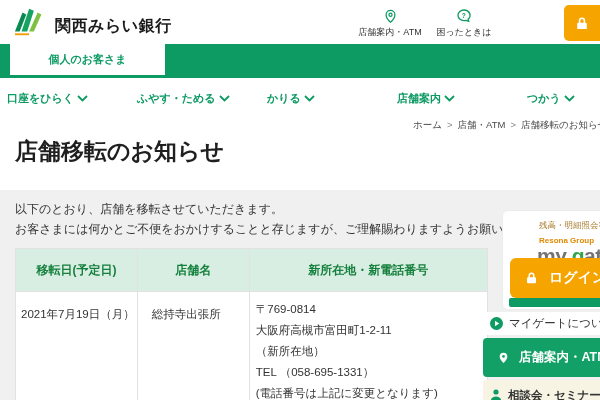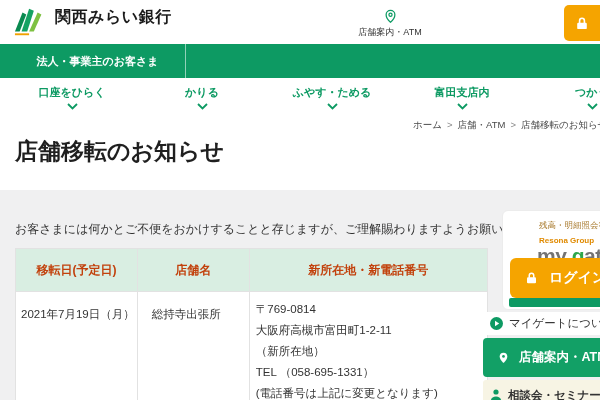--- a/index.html
+++ b/index.html
@@ -2,55 +2,55 @@
 <html><head>
 <meta charset="utf-8">
 <style>
   html,body{margin:0;padding:0;background:#888;}
   .viewport{
     position:relative;width:600px;height:400px;overflow:hidden;background:#fff;
     font-family:"Liberation Sans","DejaVu Sans",sans-serif;color:#222;
   }
   
   .topbar{position:absolute;top:0;left:0;width:600px;height:44px;background:#fff;}
-  .logo{position:absolute;left:14px;top:7px;display:flex;align-items:flex-start;gap:7px;cursor:pointer;}
+  .logo{position:absolute;left:14px;top:7px;display:flex;align-items:flex-end;gap:7px;cursor:pointer;}
   .bank-name{font-size:16px;font-weight:bold;color:#1b1b1b;letter-spacing:.5px;}
   .utilities{position:absolute;left:352px;top:5px;display:flex;}
   .util{display:flex;flex-direction:column;align-items:center;justify-content:flex-start;gap:2px;
         font-size:9px;color:#333;padding-top:3px;cursor:pointer;}
   .util-pin{width:76px}.util-help{width:72px}.util-search{width:64px}
   .login-mini{position:absolute;right:-12px;top:5px;width:48px;height:36px;border:none;
         background:#f5a400;border-radius:5px;display:flex;align-items:center;justify-content:flex-start;
         padding-left:10px;cursor:pointer;}
   
   .mainnav{position:absolute;top:44px;left:0;width:600px;height:34px;background:#0d9a63;display:flex;}
   .sliver{width:10px;}
   .tab{display:flex;align-items:center;justify-content:center;font-size:11px;font-weight:bold;
        color:#fff;cursor:pointer;}
   .tab-1{width:155px;background:#fff;color:#0d9a63;height:31px;}
   .tab-2{width:175px;border-right:1px solid rgba(255,255,255,.55);}
   .tab-3{width:165px;border-right:1px solid rgba(255,255,255,.55);}
   .tab-4{flex:1;}
   
   .subnav{position:absolute;top:78px;left:7px;width:650px;height:34px;display:flex;background:#fff;}
-  .subitem{width:130px;display:flex;flex-direction:column;align-items:center;gap:3px;padding-top:7px;
+  .subitem{width:130px;display:flex;align-items:center;gap:3px;padding-top:7px;
        color:#0d9a63;font-size:11px;font-weight:bold;cursor:pointer;}
   
   .breadcrumb{position:absolute;top:119px;left:413px;font-size:9.5px;color:#4a4a4a;white-space:nowrap;}
   .breadcrumb .sep{margin:0 5px;color:#888;}
   .breadcrumb a{color:#4a4a4a;text-decoration:none;cursor:pointer;}
   .page-title{position:absolute;top:136px;left:15px;margin:0;font-size:23px;font-weight:bold;color:#1f1f1f;}
   
   .content{position:absolute;top:190px;left:0;width:600px;height:210px;background:#f0f0f1;}
   .intro{position:absolute;left:15px;margin:0;font-size:12px;color:#333;white-space:nowrap;}
   .intro-1{top:11px;} .intro-2{top:31px;}
   
   .movetable{position:absolute;left:15px;top:58px;border-collapse:collapse;table-layout:fixed;}
   .movetable th{background:#d9eee2;border:1px solid #e2e2e2;height:42px;font-size:12px;
-       font-weight:bold;color:#c2410c;text-align:center;padding:0;}
+       font-weight:bold;color:#15803d;text-align:center;padding:0;}
   .movetable td{background:#fff;border:1px solid #e2e2e2;vertical-align:top;font-size:11.5px;color:#333;}
   .col-date{width:115px}.col-branch{width:112px}.col-addr{width:238px}
   .td-date{padding:15px 2px 0 5px;white-space:nowrap;}
   .td-branch{padding:15px 0 0 14px;}
   .td-addr{padding:7px 0 0 6px;}
   .addr-line{line-height:21px;white-space:nowrap;}
   
   .mygate-card{position:absolute;left:502px;top:20px;width:150px;height:100px;background:#fff;
        border:1px solid #ececec;border-radius:6px;box-sizing:border-box;}
   .mg-tagline{margin:9px 0 0 36px;font-size:8.5px;color:#a97b2f;white-space:nowrap;}
@@ -86,77 +86,85 @@
     </div>
 
     <div class="utilities">
       <div class="util util-pin">
         <svg width="15" height="16" viewBox="0 0 24 24" fill="none" stroke="#0d9a63" stroke-width="2">
           <path d="M12 22s-7-6-7-12a7 7 0 0 1 14 0c0 6-7 12-7 12z"></path>
             <circle cx="12" cy="10" r="2.5"></circle>
         </svg>
         <span>店舗案内・ATM</span>
       </div>
+      <div class="util util-help">
+        <svg width="16" height="16" viewBox="0 0 24 24">
+          <path d="M12 3a9 8 0 1 0 0 16c1 0 2-.1 2.9-.4L19 20l-.8-3.2A9 8 0 0 0 12 3z" fill="none" stroke="#0d9a63" stroke-width="2"></path>
+          <text x="11.5" y="14.5" font-size="10" text-anchor="middle" fill="#0d9a63" font-weight="bold">?</text>
+        </svg>
+        <span>困ったときは</span>
+      </div>
     </div>
 
     <button class="login-mini">
       <svg width="16" height="17" viewBox="0 0 20 20">
         <rect x="4" y="9" width="12" height="8" rx="1.5" fill="#fff"></rect>
         <path d="M7 9.5V6.5a3 3 0 0 1 6 0v3" stroke="#fff" stroke-width="2" fill="none"></path>
       </svg>
     </button>
   </header>
 
   <nav class="mainnav">
     <div class="sliver"></div>
-    <div class="tab tab-2">
-      <span>法人・事業主のお客さま</span>
+    <div class="tab tab-1">
+      <span>個人のお客さま</span>
     </div>
   </nav>
 
   <nav class="subnav">
     <div class="subitem">
       <span>口座をひらく</span>
       <svg width="11" height="7" viewBox="0 0 11 7" fill="none" stroke="#0d9a63" stroke-width="1.8">
           <polyline points="1,1 5.5,5.5 10,1"></polyline>
         </svg>
     </div>
     <div class="subitem">
+      <span>ふやす・ためる</span>
+      <svg width="11" height="7" viewBox="0 0 11 7" fill="none" stroke="#0d9a63" stroke-width="1.8">
+          <polyline points="1,1 5.5,5.5 10,1"></polyline>
+        </svg>
+    </div>
+    <div class="subitem">
       <span>かりる</span>
       <svg width="11" height="7" viewBox="0 0 11 7" fill="none" stroke="#0d9a63" stroke-width="1.8">
           <polyline points="1,1 5.5,5.5 10,1"></polyline>
         </svg>
     </div>
     <div class="subitem">
-      <span>ふやす・ためる</span>
-      <svg width="11" height="7" viewBox="0 0 11 7" fill="none" stroke="#0d9a63" stroke-width="1.8">
-          <polyline points="1,1 5.5,5.5 10,1"></polyline>
-        </svg>
-    </div>
-    <div class="subitem">
-      <span>富田支店内</span>
+      <span>店舗案内</span>
       <svg width="11" height="7" viewBox="0 0 11 7" fill="none" stroke="#0d9a63" stroke-width="1.8">
           <polyline points="1,1 5.5,5.5 10,1"></polyline>
         </svg>
     </div>
     <div class="subitem">
       <span>つかう</span>
       <svg width="11" height="7" viewBox="0 0 11 7" fill="none" stroke="#0d9a63" stroke-width="1.8">
           <polyline points="1,1 5.5,5.5 10,1"></polyline>
         </svg>
     </div>
   </nav>
 
   <div class="breadcrumb">
     <a>ホーム</a><span class="sep">&gt;</span><a>店舗・ATM</a><span class="sep">&gt;</span><span>店舗移転のお知らせ</span>
   </div>
 
   <h1 class="page-title">店舗移転のお知らせ</h1>
 
   <section class="content">
+    <p class="intro intro-1">以下のとおり、店舗を移転させていただきます。</p>
     <p class="intro intro-2">お客さまには何かとご不便をおかけすることと存じますが、ご理解賜わりますようお願い申し上げます。</p>
 
     <table class="movetable">
       <colgroup>
           <col class="col-date">
           <col class="col-branch">
           <col class="col-addr">
         </colgroup>
       <tbody>
           <tr>

